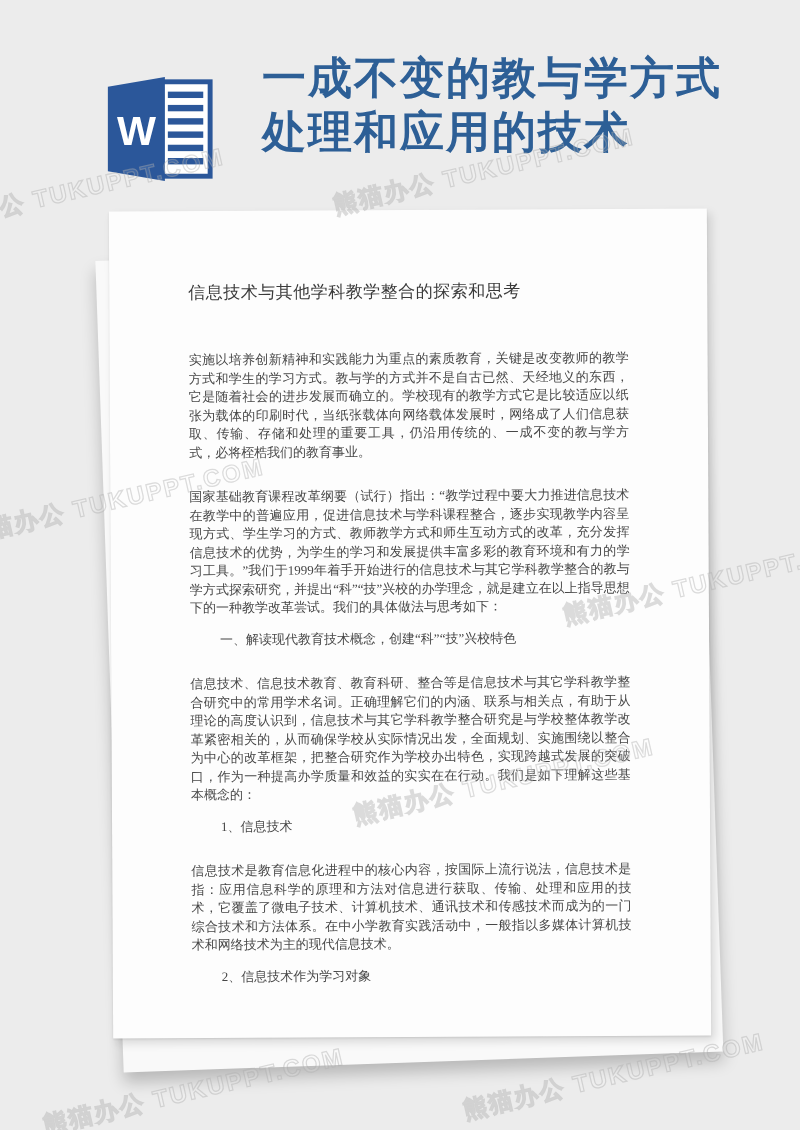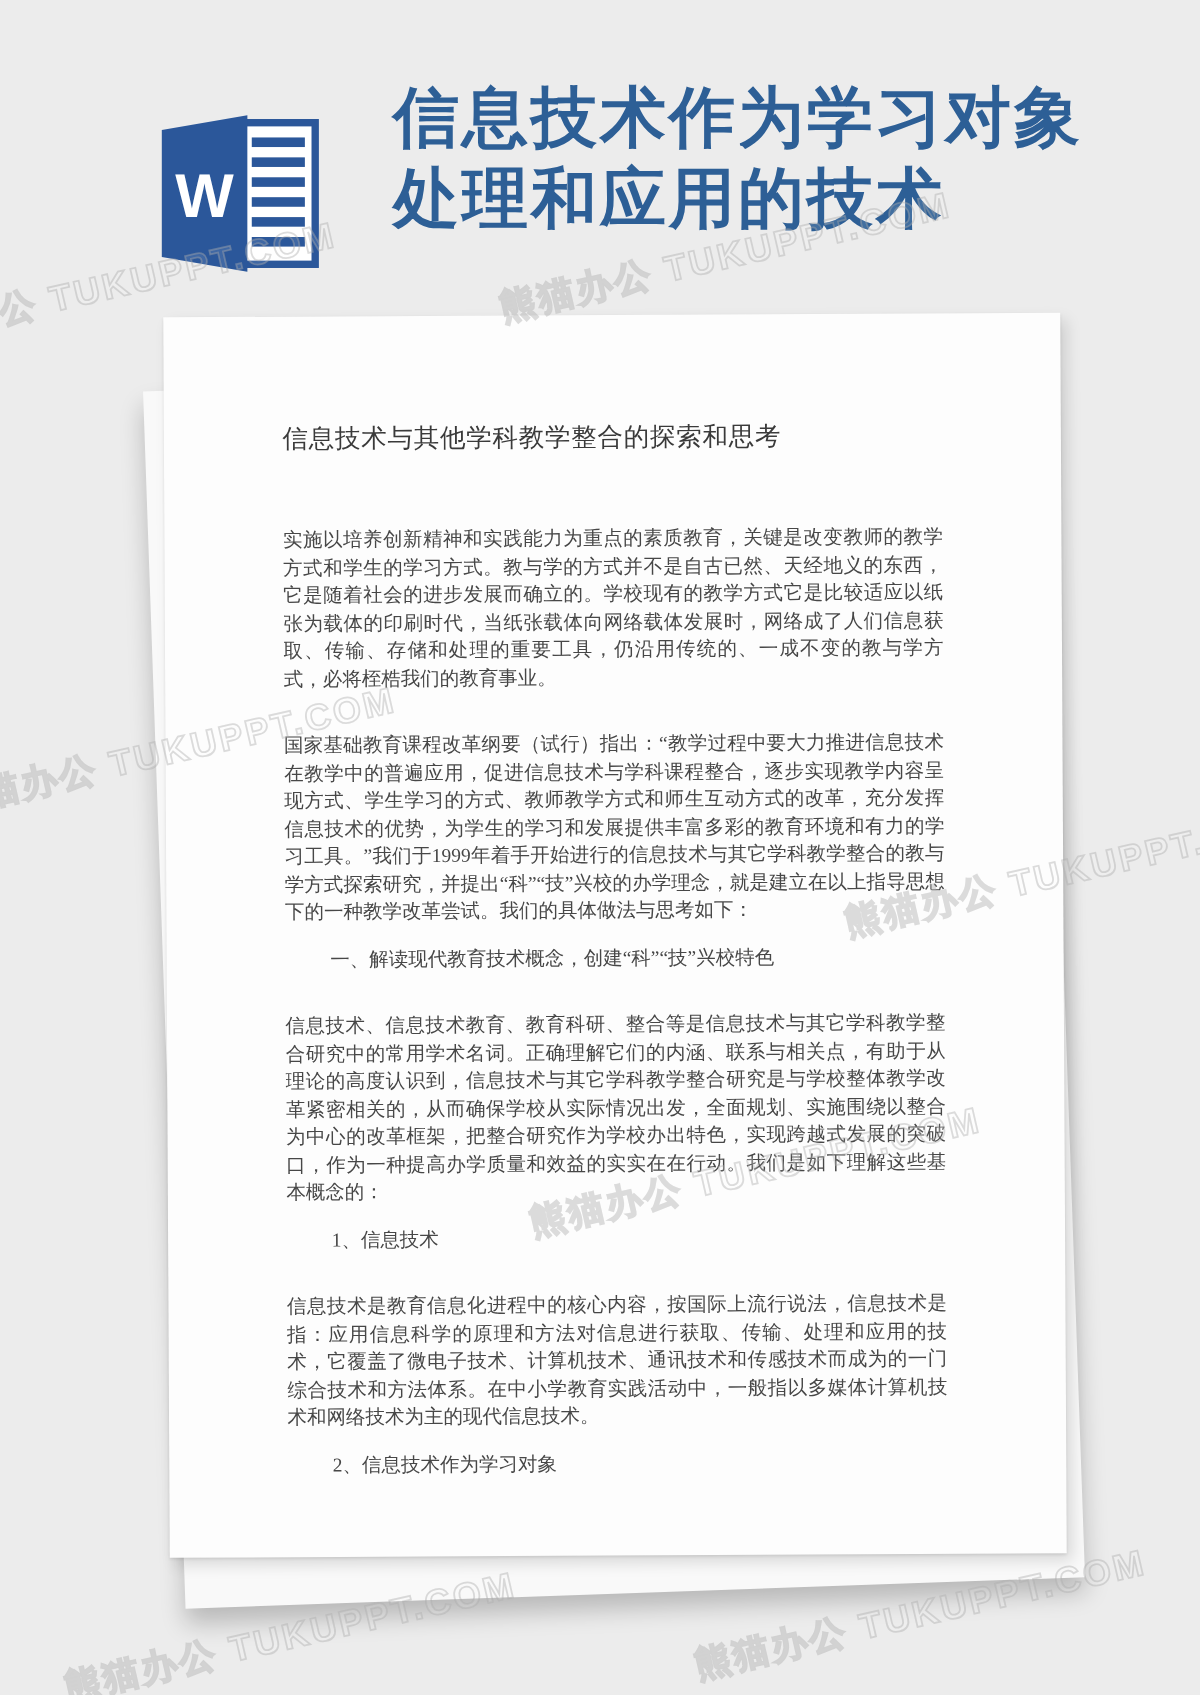--- a/index.html
+++ b/index.html
@@ -50,21 +50,21 @@
         <rect x="69" y="45" width="36" height="6.5"></rect>
         <rect x="69" y="58.5" width="36" height="6.5"></rect>
         <rect x="69" y="72" width="36" height="6.5"></rect>
         <rect x="69" y="85.5" width="36" height="6.5"></rect>
       </g>
       <path d="M8 13 L66 3 L66 109 L8 99 Z" fill="#2b579a"></path>
       <text x="37" y="72" font-size="42" font-weight="bold" fill="#ffffff" text-anchor="middle" font-family="Liberation Sans, sans-serif">W</text>
     </svg>
   </div>
 
-  <h1 class="head-title"><span>信息技术作为学习对象</span><br><span>处理和应用的技术</span></h1>
+  <h1 class="head-title"><span>一成不变的教与学方式</span><br><span>处理和应用的技术</span></h1>
 
   <div class="page back"></div>
 
   <div class="page front">
     <h2 class="doc-title">信息技术与其他学科教学整合的探索和思考</h2>
     <div id="doc-body">
         <p class="para">实施以培养创新精神和实践能力为重点的素质教育，关键是改变教师的教学方式和学生的学习方式。教与学的方式并不是自古已然、天经地义的东西，它是随着社会的进步发展而确立的。学校现有的教学方式它是比较适应以纸张为载体的印刷时代，当纸张载体向网络载体发展时，网络成了人们信息获取、传输、存储和处理的重要工具，仍沿用传统的、一成不变的教与学方式，必将桎梏我们的教育事业。</p>
         <p class="para">国家基础教育课程改革纲要（试行）指出：“教学过程中要大力推进信息技术在教学中的普遍应用，促进信息技术与学科课程整合，逐步实现教学内容呈现方式、学生学习的方式、教师教学方式和师生互动方式的改革，充分发挥信息技术的优势，为学生的学习和发展提供丰富多彩的教育环境和有力的学习工具。”我们于1999年着手开始进行的信息技术与其它学科教学整合的教与学方式探索研究，并提出“科”“技”兴校的办学理念，就是建立在以上指导思想下的一种教学改革尝试。我们的具体做法与思考如下：</p>
         <p class="para hd">一、解读现代教育技术概念，创建“科”“技”兴校特色</p>
         <p class="para">信息技术、信息技术教育、教育科研、整合等是信息技术与其它学科教学整合研究中的常用学术名词。正确理解它们的内涵、联系与相关点，有助于从理论的高度认识到，信息技术与其它学科教学整合研究是与学校整体教学改革紧密相关的，从而确保学校从实际情况出发，全面规划、实施围绕以整合为中心的改革框架，把整合研究作为学校办出特色，实现跨越式发展的突破口，作为一种提高办学质量和效益的实实在在行动。我们是如下理解这些基本概念的：</p>

